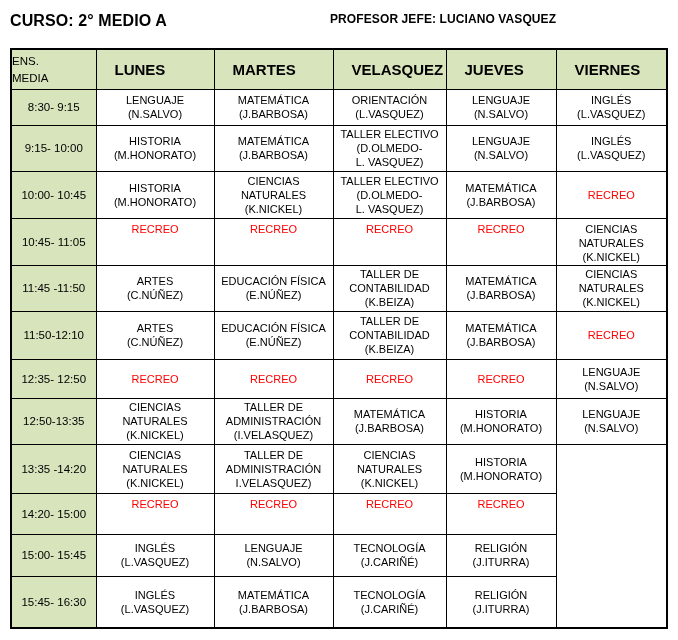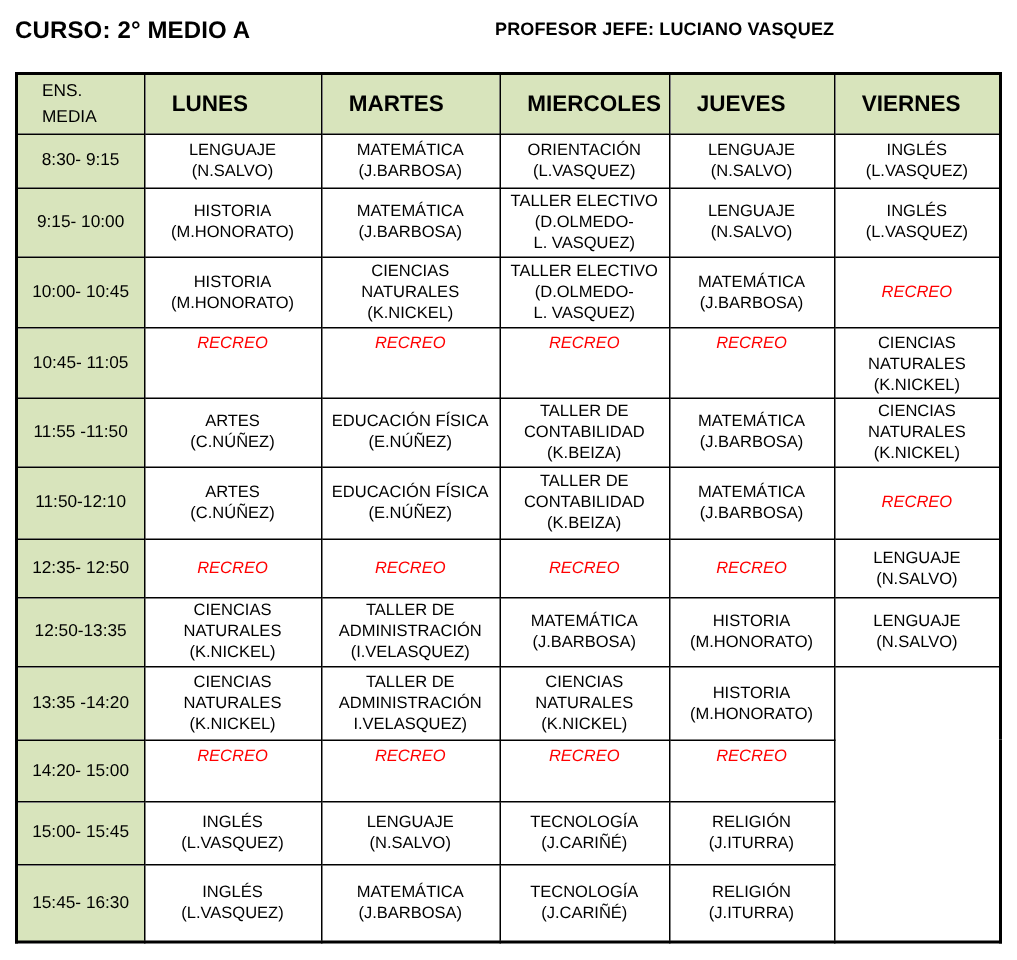--- a/index.html
+++ b/index.html
@@ -32,36 +32,36 @@
   }
   .timetable thead th.day-header {
     background: var(--header-bg, #d8e4bc);
     text-align: left; vertical-align: middle;
     padding-left: 18px;
     font-size: 15px; font-weight: bold;
   }
   .timetable thead th.corner-header {
     background: var(--header-bg, #d8e4bc);
     text-align: left; vertical-align: top;
-    padding: 3px 0 0 16px;
+    padding: 3px 0 0 0;
     font-size: 11.5px; font-weight: normal;
     white-space: pre-line; line-height: 1.45;
   }
   td.time-cell {
     background: var(--header-bg, #d8e4bc);
     text-align: center; vertical-align: middle;
     font-size: 11.5px;
   }
   td.subject-cell {
     text-align: center; vertical-align: middle;
     font-size: 11px; line-height: 14px;
     white-space: pre-line;
     padding: 1px 2px;
   }
-  td.subject-cell.recreo { color: var(--recreo, #ff0000); font-style: italic; }
+  td.subject-cell.recreo { color: var(--recreo, #ff0000); }
   td.subject-cell.vtop { vertical-align: top; padding-top: 3px; }
 </style>
 </head>
 <body>
 
 <div class="page-header">
   <span class="course-title">CURSO: 2° MEDIO A</span>
   <span class="teacher-title">PROFESOR JEFE: LUCIANO VASQUEZ</span>
 </div>
 
@@ -73,21 +73,21 @@
       <col style="width: 113px;">
       <col style="width: 110px;">
       <col style="width: 111px;">
     </colgroup>
   <thead>
     <tr style="height: 40px;">
       <th class="corner-header">ENS.
 MEDIA</th>
     <th class="day-header">LUNES</th>
         <th class="day-header">MARTES</th>
-        <th class="day-header">MIERCOLES</th>
+        <th class="day-header">VELASQUEZ</th>
         <th class="day-header">JUEVES</th>
         <th class="day-header">VIERNES</th>
       </tr>
   </thead>
   <tbody>
       <tr style="height: 36px; padding-left: 45px;">
         <td class="time-cell">8:30- 9:15</td>
         <td class="subject-cell">LENGUAJE
 (N.SALVO)</td>
         <td class="subject-cell">MATEMÁTICA
@@ -131,21 +131,21 @@
         <td class="time-cell">10:45- 11:05</td>
         <td class="subject-cell recreo vtop">RECREO</td>
         <td class="subject-cell recreo vtop">RECREO</td>
         <td class="subject-cell recreo vtop">RECREO</td>
         <td class="subject-cell recreo vtop">RECREO</td>
         <td class="subject-cell vtop">CIENCIAS
 NATURALES
 (K.NICKEL)</td>
       </tr>
       <tr style="height: 46px;">
-        <td class="time-cell">11:55 -11:50</td>
+        <td class="time-cell">11:45 -11:50</td>
         <td class="subject-cell">ARTES
 (C.NÚÑEZ)</td>
         <td class="subject-cell">EDUCACIÓN FÍSICA
 (E.NÚÑEZ)</td>
         <td class="subject-cell">TALLER DE
 CONTABILIDAD
 (K.BEIZA)</td>
         <td class="subject-cell">MATEMÁTICA
 (J.BARBOSA)</td>
         <td class="subject-cell">CIENCIAS

